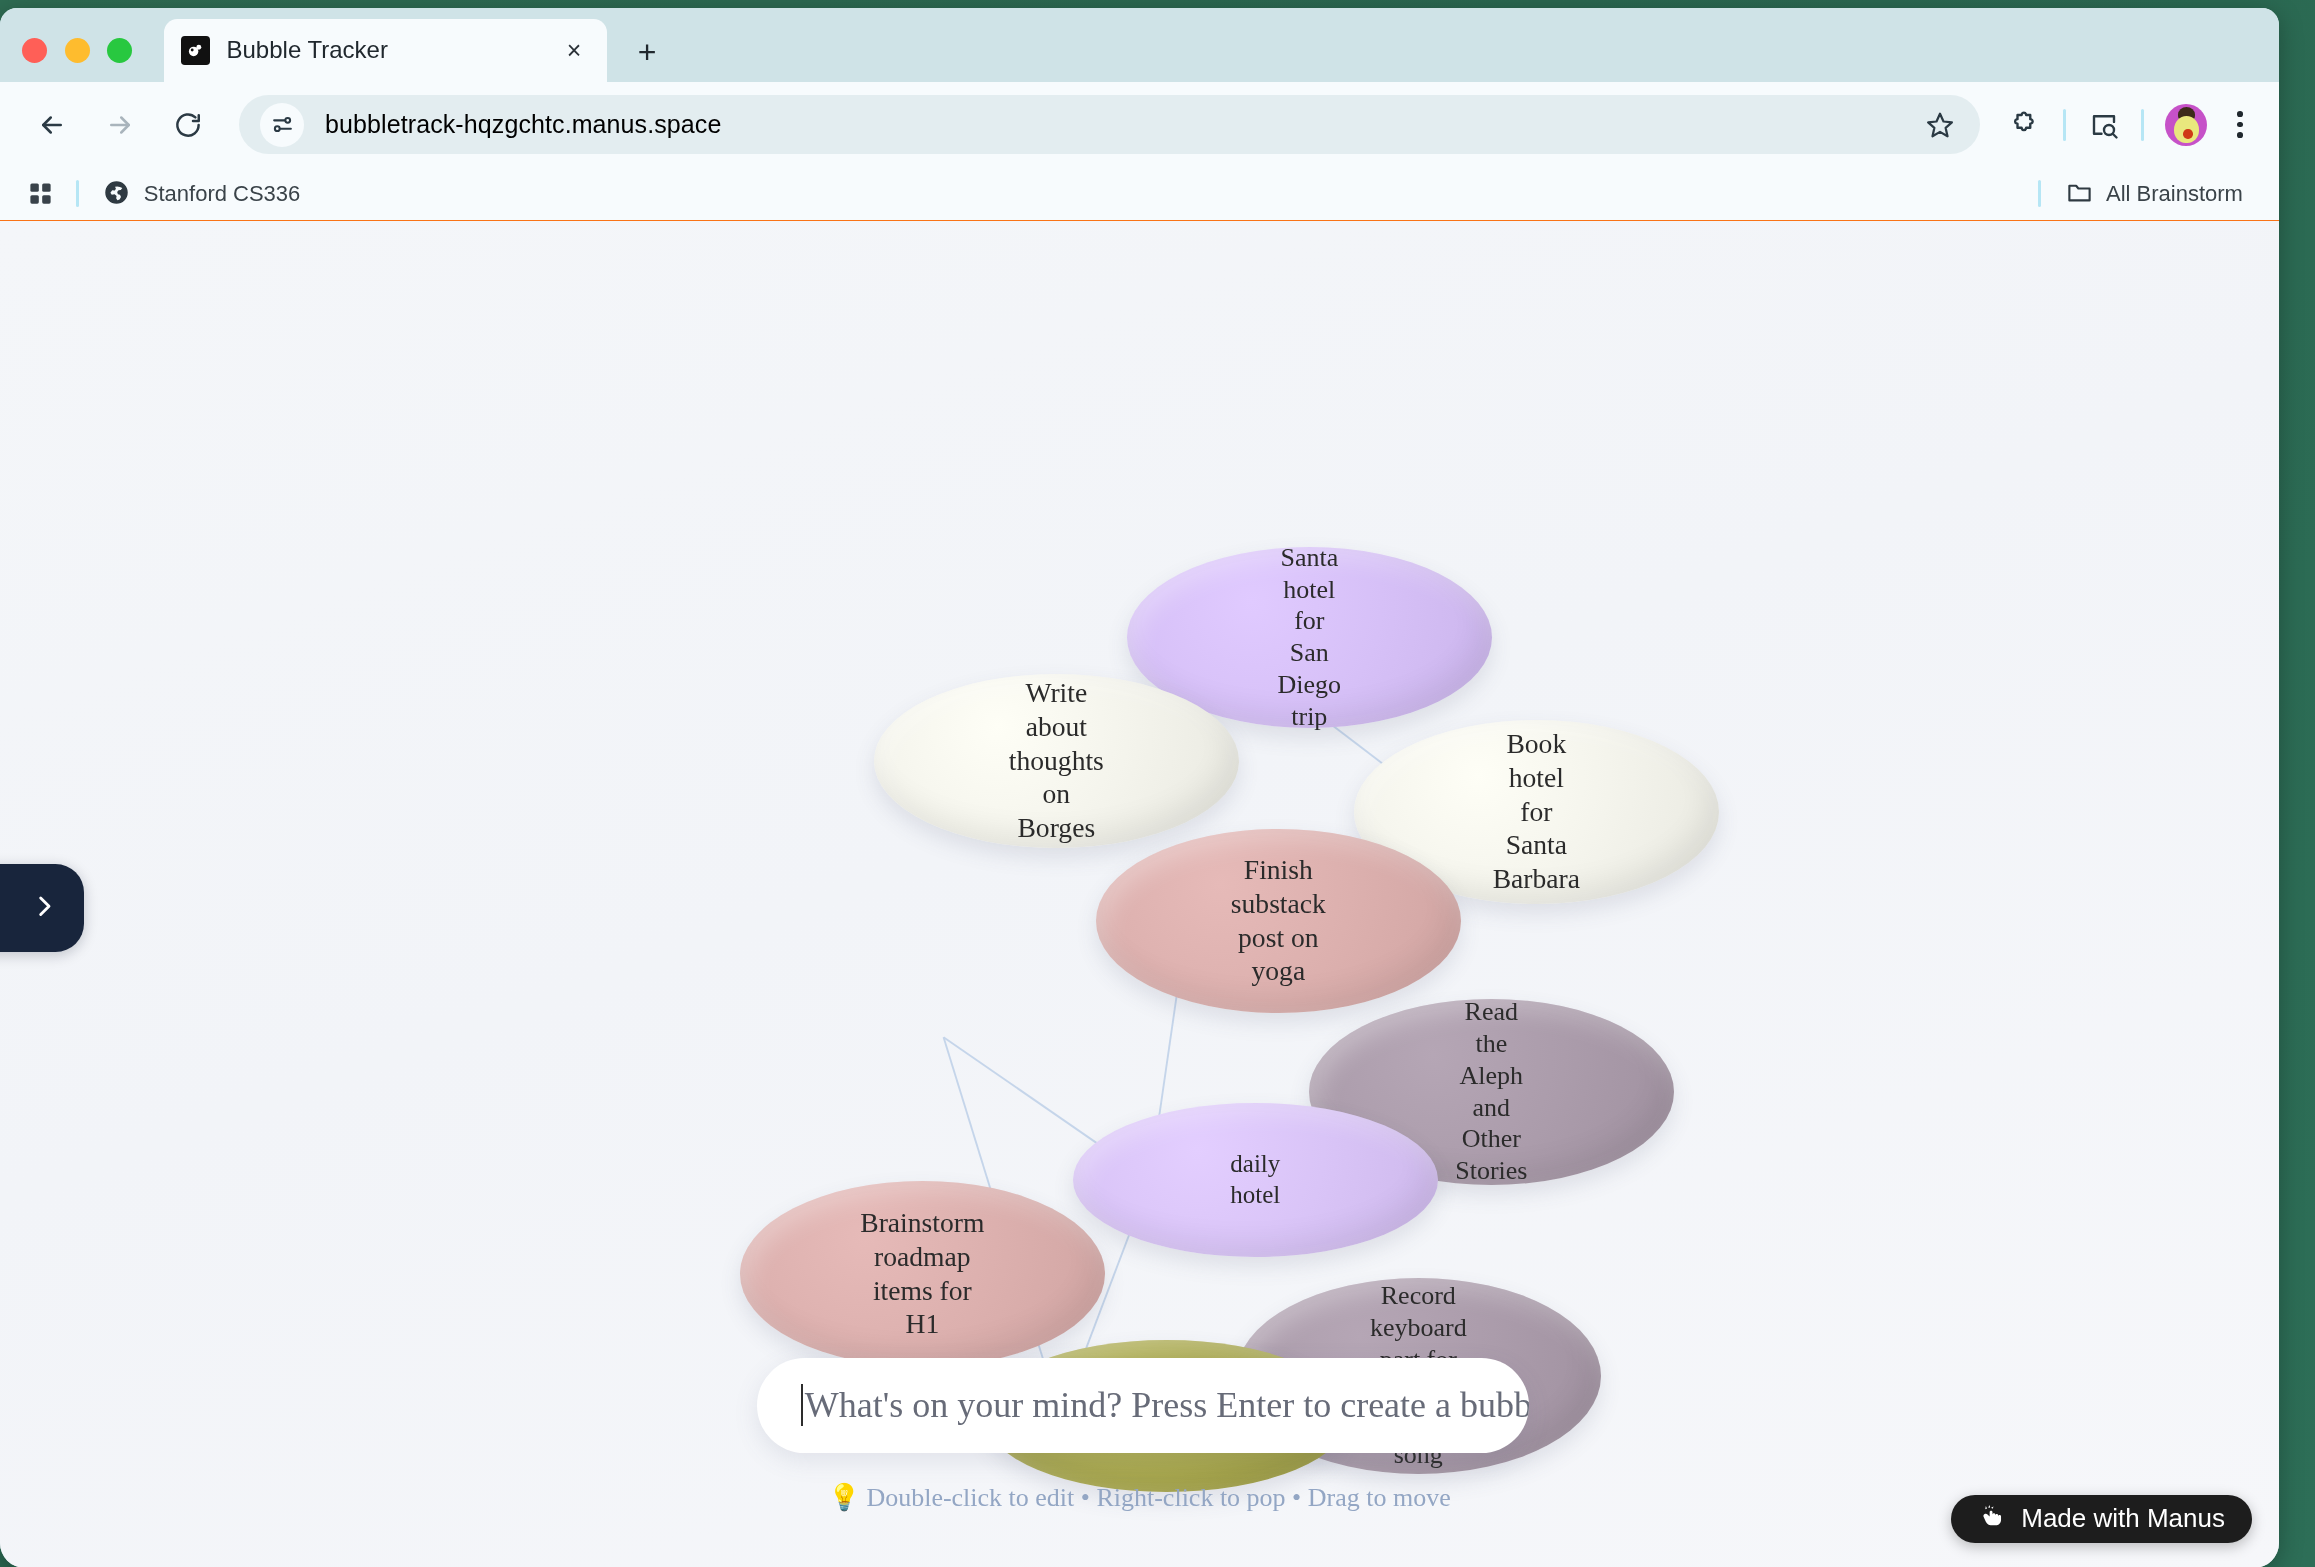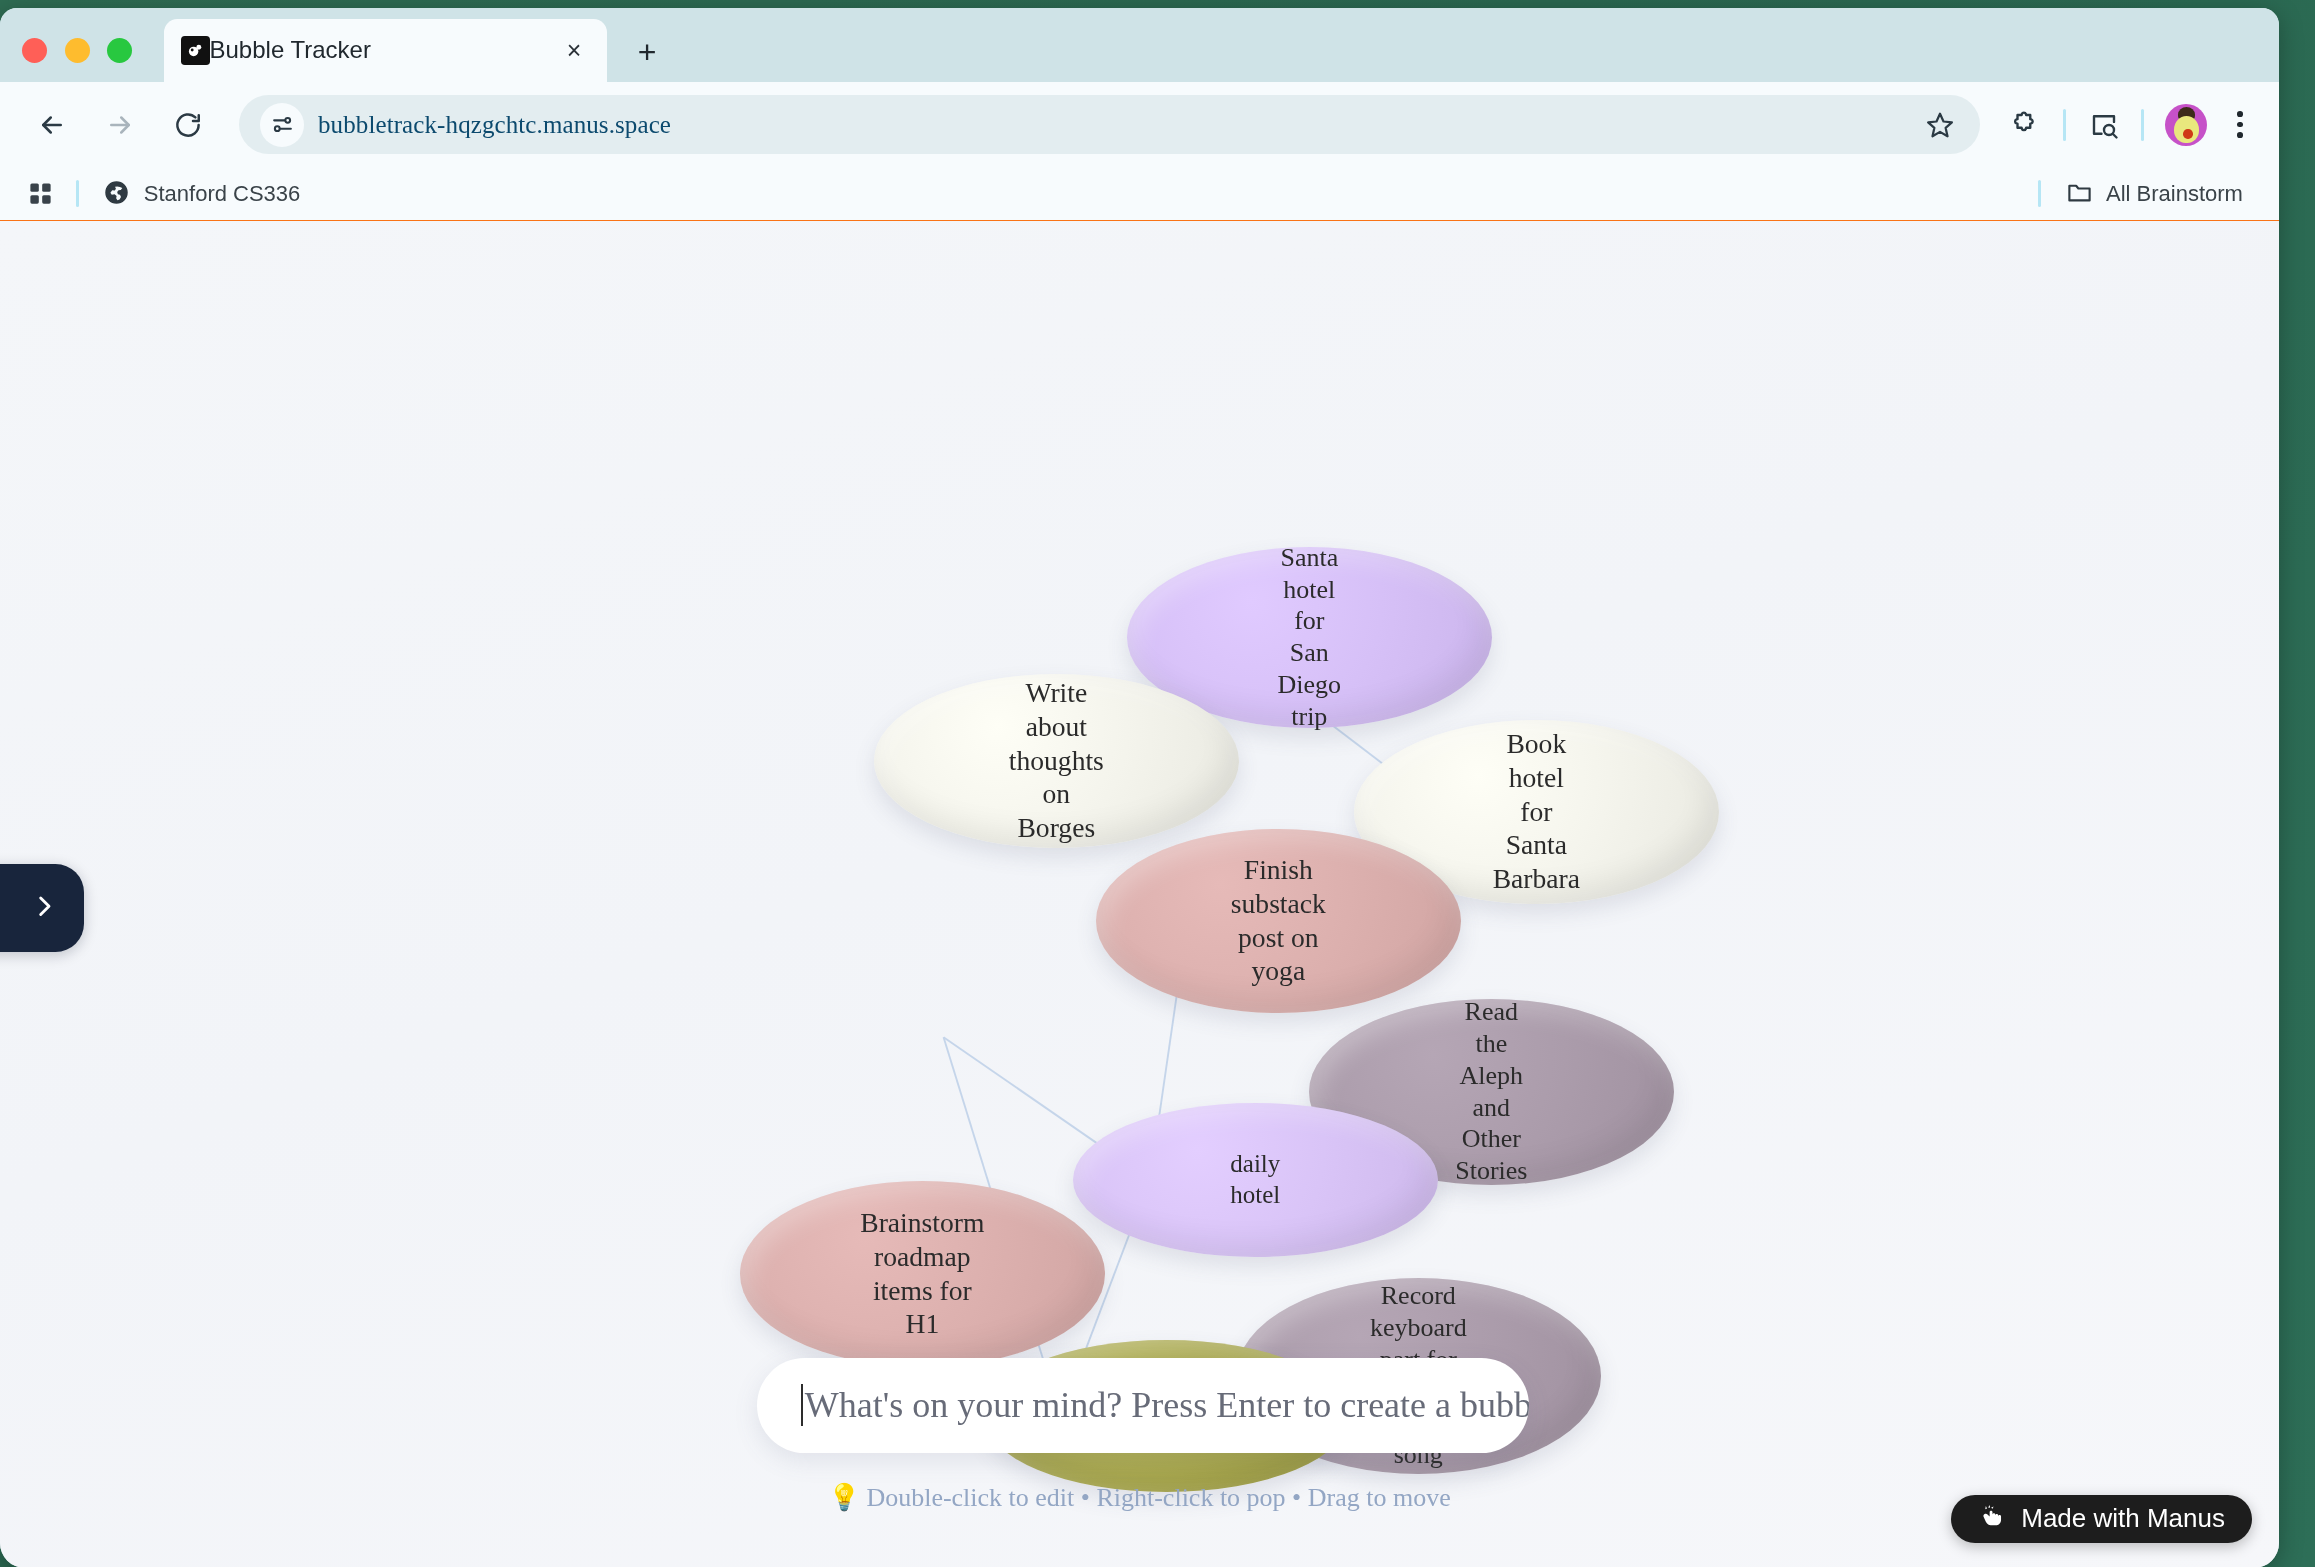--- a/index.html
+++ b/index.html
@@ -47,20 +47,21 @@
     display:flex; align-items:center;
     padding:0 17px;
   }
   #tab-favicon{
     width:28.5px; height:28.5px; border-radius:3.8px;
     background:#111; flex:0 0 auto;
     display:flex; align-items:center; justify-content:center;
     color:#fff; font-size:16px; line-height:1;
   }
   #tab-title{
+    margin-left:17px;
     font-size:24px; color:#20282e;
     white-space:nowrap; overflow:hidden; text-overflow:ellipsis;
     flex:1 1 auto;
   }
   #tab-close{
     width:32px; height:32px; flex:0 0 auto;
     display:flex; align-items:center; justify-content:center;
     color:#2b3238; font-size:25px; line-height:1;
   }
   #newtab{
@@ -93,24 +94,24 @@
     display:flex; align-items:center;
     padding:0 9.5px 0 21px;
   }
   #site-info{
     width:44px; height:44px; border-radius:50%;
     background:#f7fbfd;
     display:flex; align-items:center; justify-content:center;
     flex:0 0 auto;
   }
   #url-text{
-    margin-left:14px;
-    font-size:25px; color:#0c4a6e; letter-spacing:0.1px;
+    margin-left:21px;
+    font-size:25px; color:#000000; letter-spacing:0.1px;
     flex:1 1 auto;
-    white-space:nowrap; overflow:hidden;font-family:Liberation Serif, serif;
+    white-space:nowrap; overflow:hidden;
   }
   #bookmark-star{
     width:48px; height:48px; flex:0 0 auto;
     display:flex; align-items:center; justify-content:center;
     margin-right:5.7px;
   }
   .tb-icon{
     width:49px; height:49px; flex:0 0 auto;
     display:flex; align-items:center; justify-content:center;
   }

